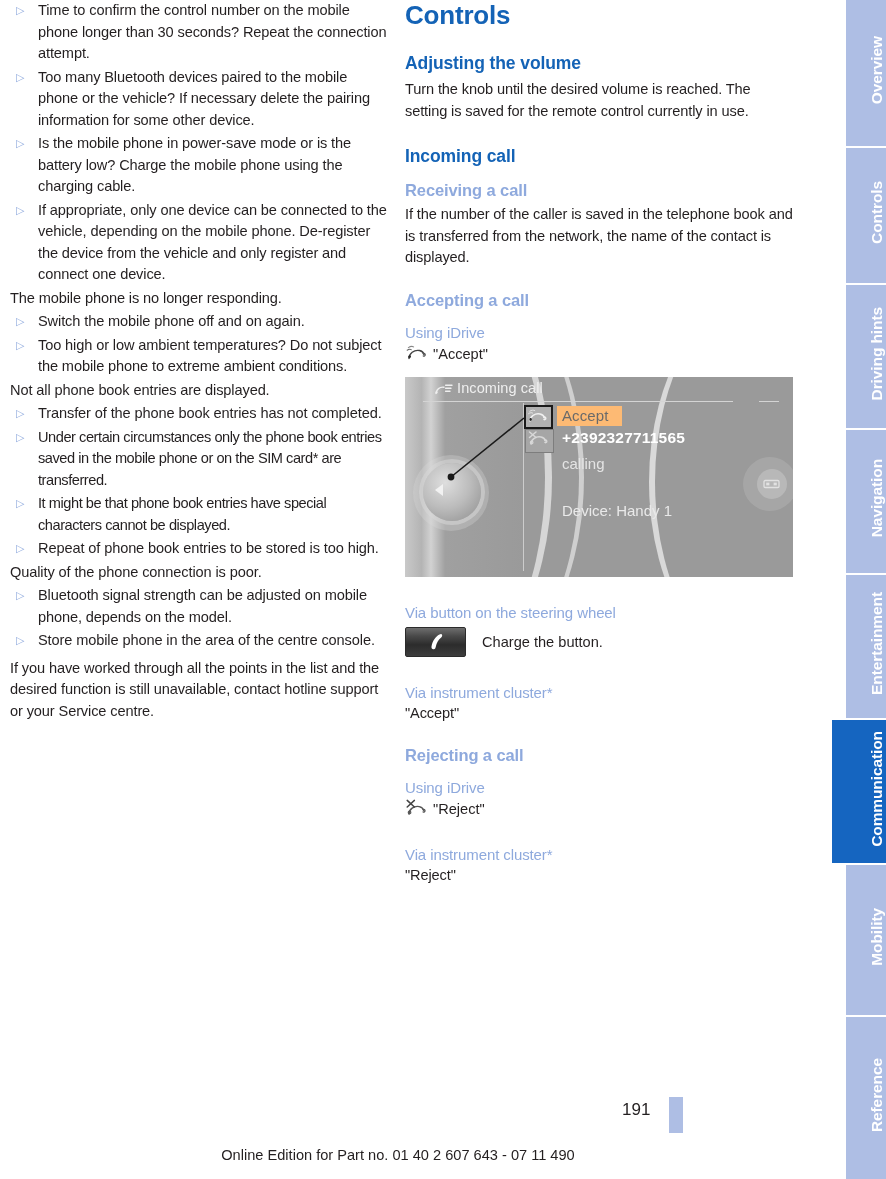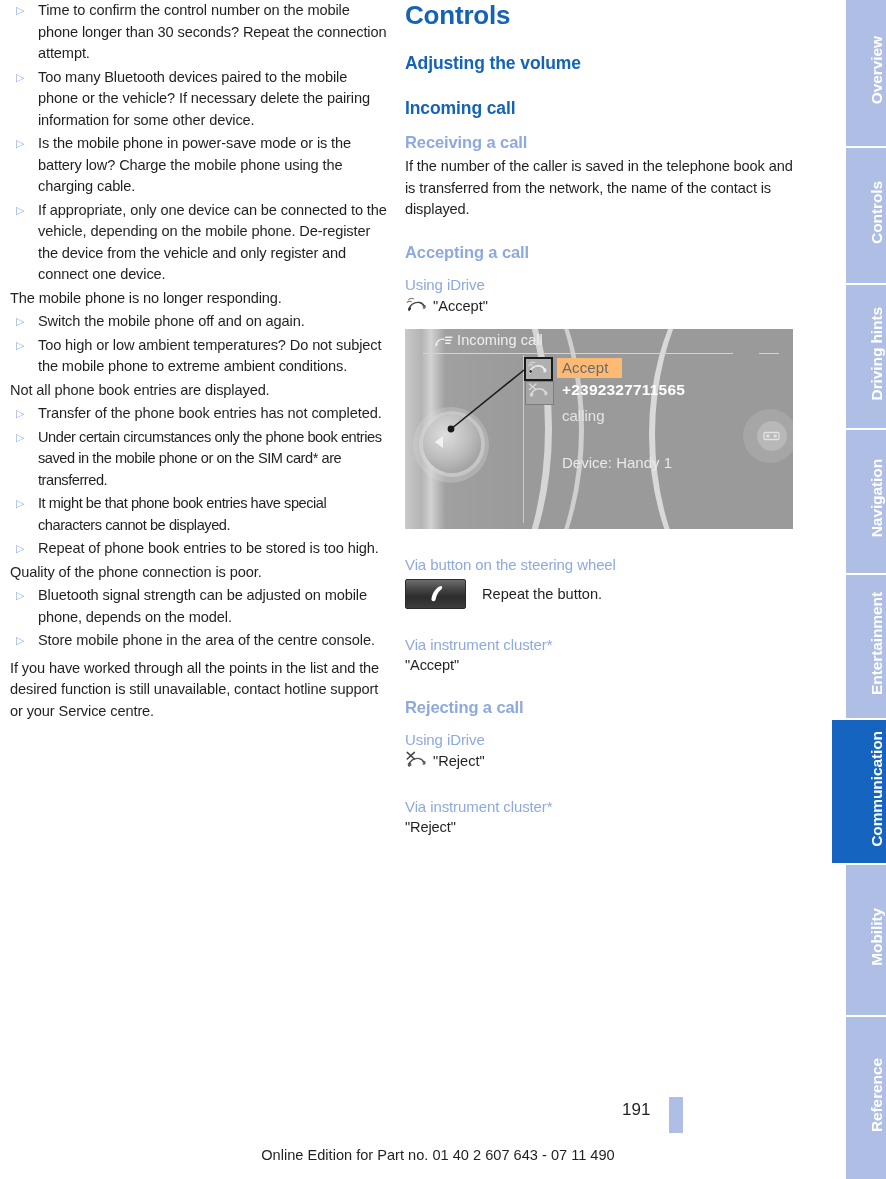--- a/index.html
+++ b/index.html
@@ -324,21 +324,20 @@
 
   
   .footer-note {
     position: absolute;
     left: 0;
     top: 1147px;
     width: 796px;
     text-align: center;
     font-size: 14.6px;
     color: #231f20;
-    padding-left: 40px;
   }
   .pagenum {
     position: absolute;
     left: 622px;
     top: 1100px;
     font-size: 17px;
     color: #231f20;
   }
   .pagebar {
     position: absolute;
@@ -423,20 +422,21 @@
     </div>
 
     <p class="para" style="margin-top:6px;">If you have worked through all the points in the list and the desired function is still unavailable, contact hotline support or your Service centre.</p>
   </div>
 
   <div class="col-right">
 
     <h1 class="h-chapter">Controls</h1>
 
     <h2 class="h2">Adjusting the volume</h2>
+    <p class="para">Turn the knob until the desired volume is reached. The setting is saved for the remote control currently in use.</p>
 
     <h2 class="h2 spaced">Incoming call</h2>
 
     <h3 class="h3" style="margin-top:14px;">Receiving a call</h3>
     <p class="para">If the number of the caller is saved in the telephone book and is transferred from the network, the name of the contact is displayed.</p>
 
     <h3 class="h3">Accepting a call</h3>
 
     <h4 class="h4 first">Using iDrive</h4>
 
@@ -518,21 +518,21 @@
     </div>
 
     <h4 class="h4">Via button on the steering wheel</h4>
 
     <div class="btn-row">
       <span class="swbutton">
         <svg width="24" height="22" viewBox="0 0 24 22">
           <path d="M15.5 3.5 C11.5 5.5, 8.5 10, 7.5 15.5 C7.2 17.2, 8.2 18.5, 9.8 18.2 C11 18, 11.6 16.9, 11.8 15.7 C12.5 11.8, 14.4 8.4, 17.2 6.4 C18.2 5.7, 18.5 4.4, 17.8 3.5 C17.2 2.7, 16.3 3.1, 15.5 3.5 Z" fill="#ffffff"></path>
         </svg>
       </span>
-      <span class="txt">Repeat the button.</span>
+      <span class="txt">Charge the button.</span>
     </div>
 
     <h4 class="h4">Via instrument cluster*</h4>
     <p class="para">"Accept"</p>
 
     <h3 class="h3">Rejecting a call</h3>
 
     <h4 class="h4 first">Using iDrive</h4>
 
     <div class="icon-row">

